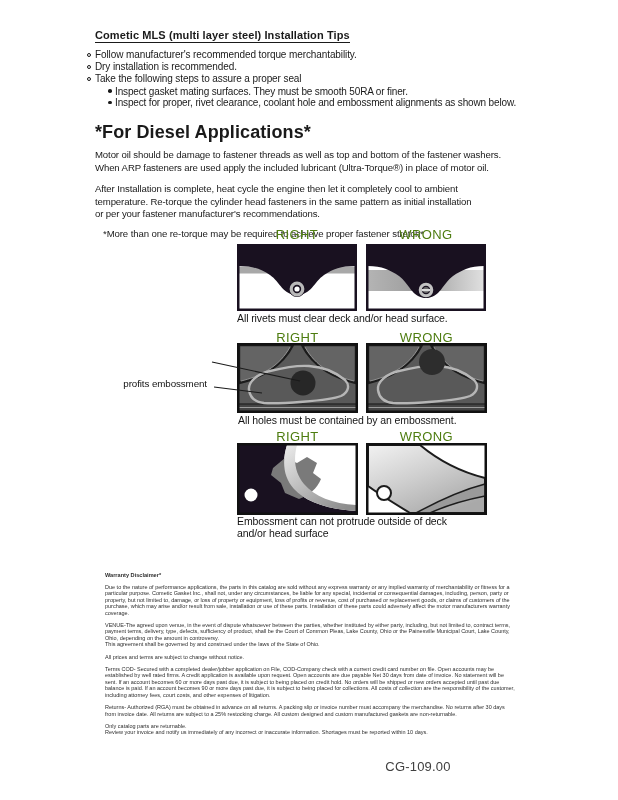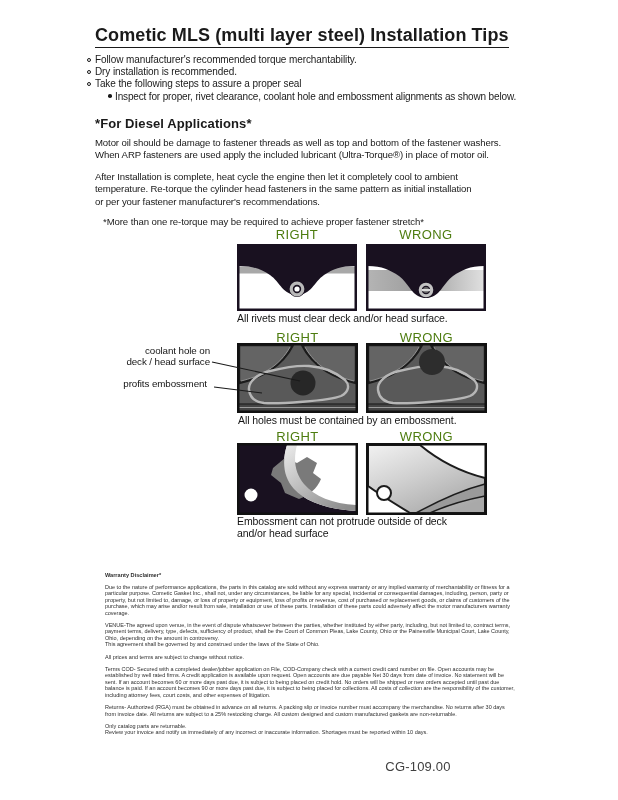--- a/index.html
+++ b/index.html
@@ -2,31 +2,31 @@
 <html><head>
 <meta charset="utf-8">
 <style>
   * { margin:0; padding:0; box-sizing:border-box; }
   html,body { background:#ffffff; }
   body { width:618px; height:800px; font-family:"Liberation Sans", sans-serif; color:#1a1a1a; }
   .page { position:relative; width:618px; height:800px; background:#fff; overflow:hidden; }
 
   
   .top-block { padding:25px 80px 0 95px; }
-  .doc-title { display:inline-block; font-size:18px; font-weight:bold; letter-spacing:0.1px;
+  .doc-title { display:inline-block; font-size:11px; font-weight:bold; letter-spacing:0.1px;
                border-bottom:1.6px solid #1a1a1a; padding-bottom:1px; white-space:nowrap; }
   ul.tips { list-style:none; margin-top:6px; }
   ul.tips > li { position:relative; font-size:10px; line-height:12.2px; white-space:nowrap; letter-spacing:-0.1px; }
   .o-marker { position:absolute; left:-8px; top:3.5px; width:4px; height:4px; border:1px solid #1a1a1a; border-radius:50%; }
   ul.subtips { list-style:none; margin-left:20px; }
   ul.subtips > li { position:relative; font-size:10px; line-height:11.4px; white-space:nowrap; letter-spacing:-0.15px; }
   .b-marker { position:absolute; left:-7px; top:3.8px; width:3.6px; height:3.6px; background:#1a1a1a; border-radius:50%; }
 
   .diesel { margin-top:14px; }
-  .diesel h2 { font-size:13px; font-weight:bold; letter-spacing:0.1px; }
+  .diesel h2 { font-size:18px; font-weight:bold; letter-spacing:0.1px; }
   .para { margin-top:6px; }
   .para .ln { font-size:9.6px; line-height:12.4px; white-space:nowrap; letter-spacing:-0.12px; }
   .note { margin-top:8px; font-size:9.6px; letter-spacing:-0.1px; white-space:nowrap;margin-left:8px; }
 
   
   .diagrams { position:absolute; left:0; top:225px; width:618px; height:322px; }
   .dg-label { position:absolute; font-size:13px; letter-spacing:0.4px; text-align:center; color:#4d7c0f; }
   .panel { position:absolute; }
   .panel svg { display:block; }
   .dg-caption { position:absolute; font-size:10.5px; letter-spacing:-0.1px; white-space:nowrap; color:#141414; }
@@ -47,20 +47,21 @@
 
 <div class="page">
 
   <div class="top-block">
     <h1 class="doc-title">Cometic MLS (multi layer steel) Installation Tips</h1>
     <ul class="tips">
       <li><span class="o-marker"></span><span>Follow manufacturer's recommended torque merchantability.</span></li>
       <li><span class="o-marker"></span><span>Dry installation is recommended.</span></li>
       <li><span class="o-marker"></span><span>Take the following steps to assure a proper seal</span>
         <ul class="subtips">
+          <li><span class="b-marker"></span><span>Inspect gasket mating surfaces.  They must be smooth 50RA or finer.</span></li>
           <li><span class="b-marker"></span><span>Inspect for proper, rivet clearance, coolant hole and embossment alignments as shown below.</span></li>
         </ul>
       </li>
     </ul>
 
     <div class="diesel">
       <h2>*For Diesel Applications*</h2>
       <div class="para">
         <div class="ln">Motor oil should be damage to fastener threads as well as top and bottom of the fastener washers.</div>
         <div class="ln">When ARP fasteners are used apply the included lubricant (Ultra-Torque®) in place of motor oil.</div>
@@ -107,24 +108,20 @@
         <circle cx="60" cy="46" r="3" fill="#6e6e6e"></circle>
         <rect x="55.5" y="45" width="9" height="2.2" fill="#dcdcdc"></rect>
         <rect x="1.25" y="1.25" width="117.5" height="64.5" fill="none" stroke="#191120" stroke-width="2.5"></rect>
       </svg>
     </div>
     <div class="dg-caption" style="left:237px; top:87px;">All rivets must clear deck and/or head surface.</div>
 
     <div class="dg-label" style="left:237px; top:105px; width:121px;">RIGHT</div>
     <div class="dg-label" style="left:366px; top:105px; width:121px;">WRONG</div>
 
-    <div class="callout" style="left:90px; top:120px; width:120px;">
-      <div>coolant hole on</div>
-      <div>deck / head surface</div>
-    </div>
     <div class="callout" style="left:87px; top:153px; width:120px;">
       <div>profits embossment</div>
     </div>
 
     <div class="panel" style="left:237px; top:118px;">
       <svg width="121" height="70" viewBox="0 0 121 70">
         <rect width="121" height="70" fill="#595959"></rect>
         <rect x="2" y="61" width="117" height="7" fill="#454545"></rect>
         <line x1="2" y1="61" x2="119" y2="61" stroke="#2a2a2a" stroke-width="1.5"></line>
         <line x1="2" y1="64.5" x2="119" y2="64.5" stroke="#9b9b9b" stroke-width="1"></line>

